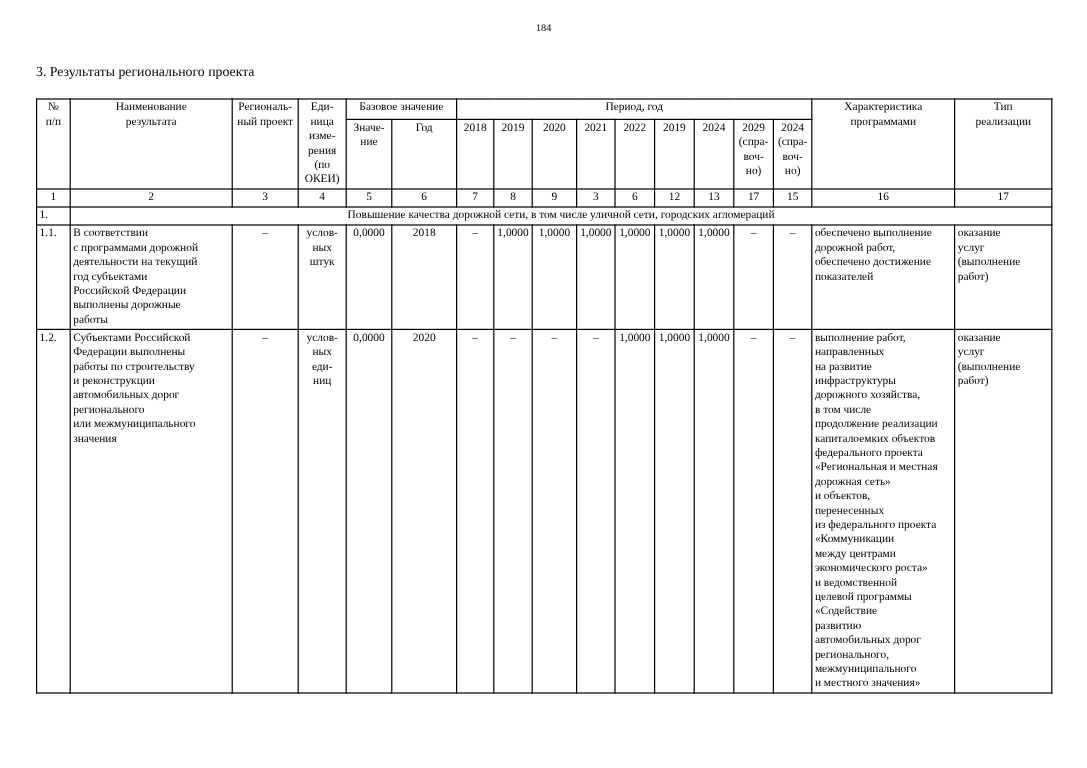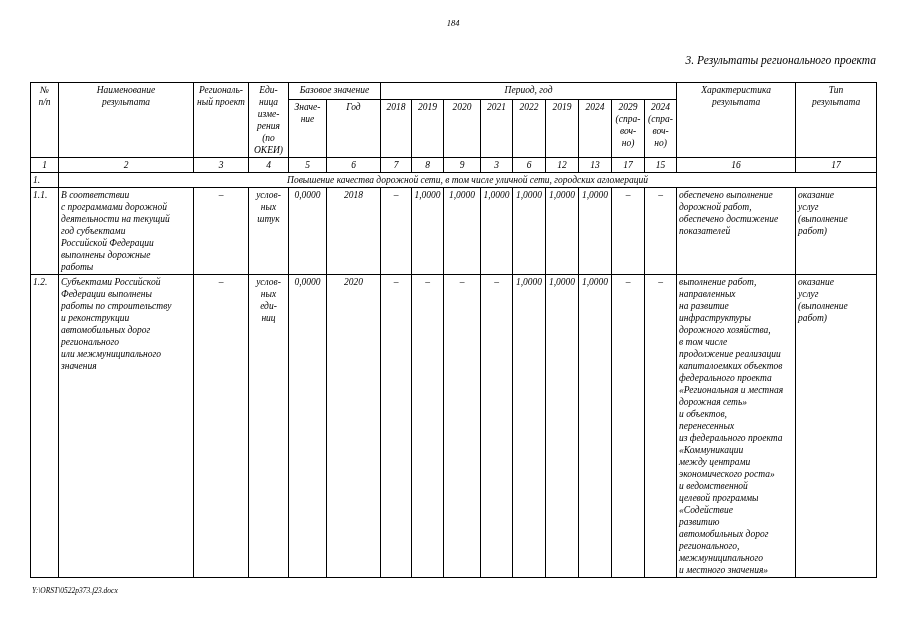--- a/index.html
+++ b/index.html
@@ -3,28 +3,28 @@
 <meta charset="utf-8">
 <style>
   * { box-sizing: border-box; }
   html, body {
     margin: 0; padding: 0;
     width: 906px; height: 640px;
     background: #ffffff;
     color: #000;
     font-family: "Liberation Serif", serif;
   }
-  .page { padding: 18px 30px 0 30px; font-style: italic; }
+  .page { padding: 18px 30px 0 30px; }
   .page-number {
     text-align: center;
     font-size: 8.5px;
     margin-bottom: 26px;
   }
   .doc-title {
-    text-align: right;
+    text-align: left;
     font-size: 11.5px;
     margin-bottom: 16px;
   }
   table.results {
     border-collapse: collapse;
     table-layout: fixed;
     width: 846px;
     margin: 0 auto;
   }
   table.results th, table.results td {
@@ -87,23 +87,23 @@
 ный проект</th>
       <th rowspan="2" class="c pre">Еди-
 ница
 изме-
 рения
 (по
 ОКЕИ)</th>
       <th colspan="2" class="c">Базовое значение</th>
       <th colspan="9" class="c">Период, год</th>
       <th rowspan="2" class="c pre">Характеристика
-результата</th>
+программами</th>
       <th rowspan="2" class="c pre">Тип
-результата</th>
+реализации</th>
     </tr>
     <tr>
       <th class="c pre">Значе-
 ние</th>
       <th class="c pre">Год</th>
       <th class="c pre">2018</th>
       <th class="c pre">2019</th>
       <th class="c pre">2020</th>
       <th class="c pre">2021</th>
       <th class="c pre">2022</th>
@@ -230,15 +230,14 @@
 межмуниципального
 и местного значения»</td>
       <td class="l pre">оказание
 услуг
 (выполнение
 работ)</td>
     </tr>
   </tbody>
     </table>
 
-  <div class="footer-path">Y:\ORST\0522p373.f23.docx</div>
 
 </div>
 
 </body></html>

